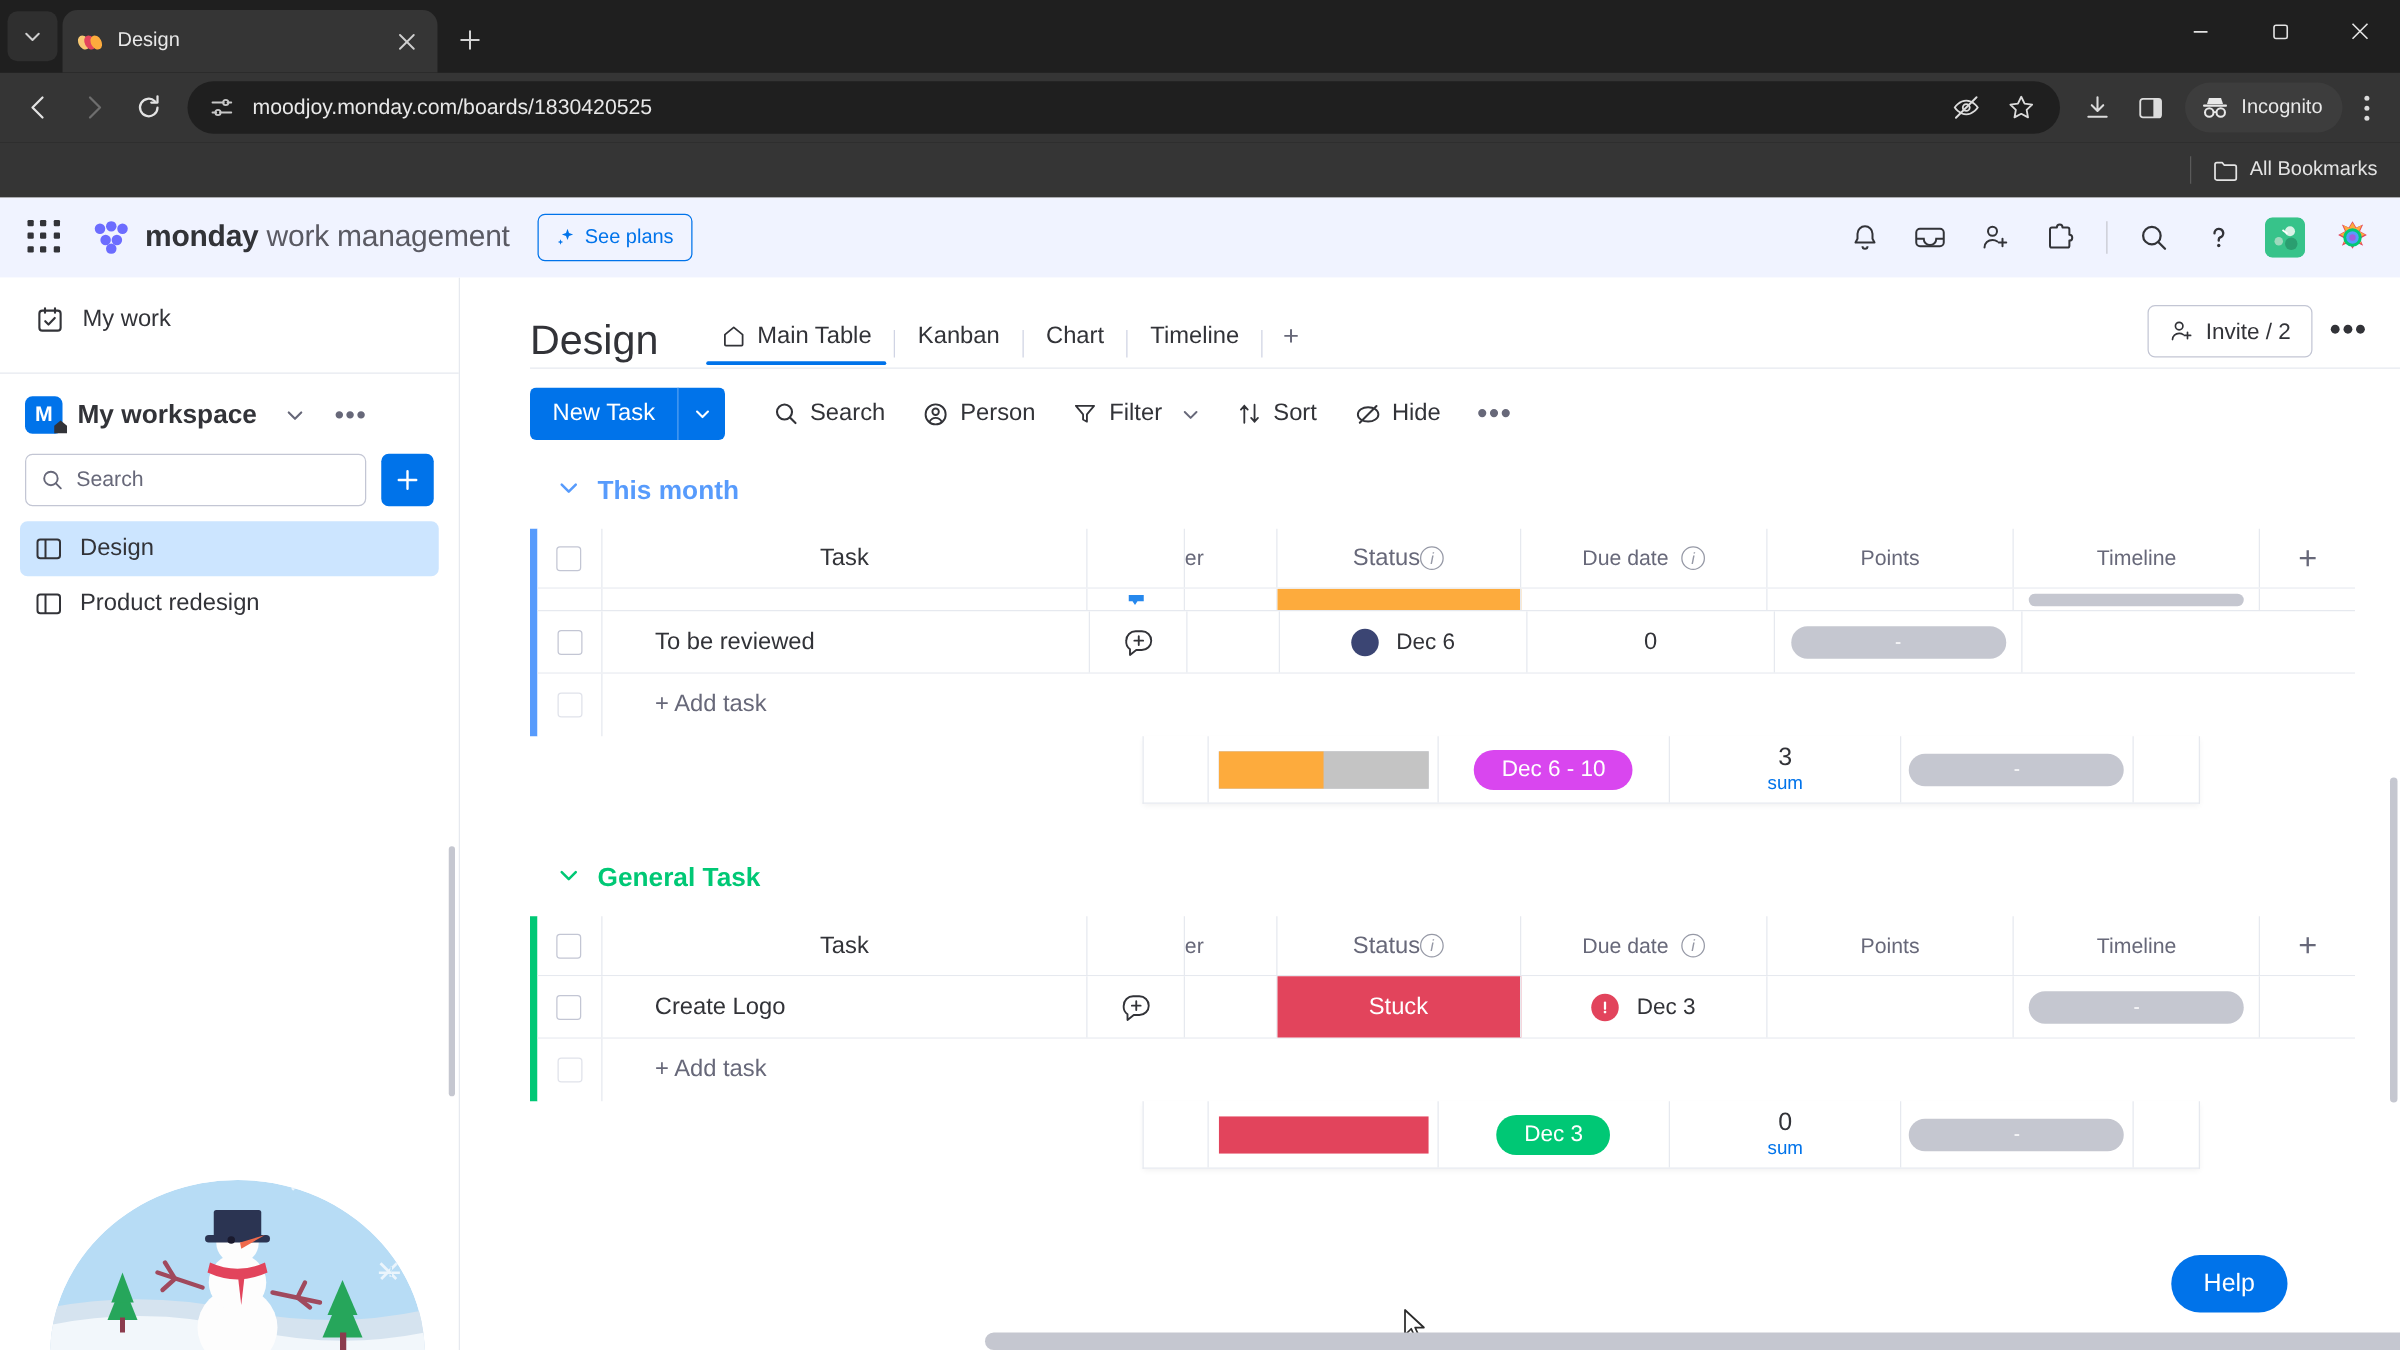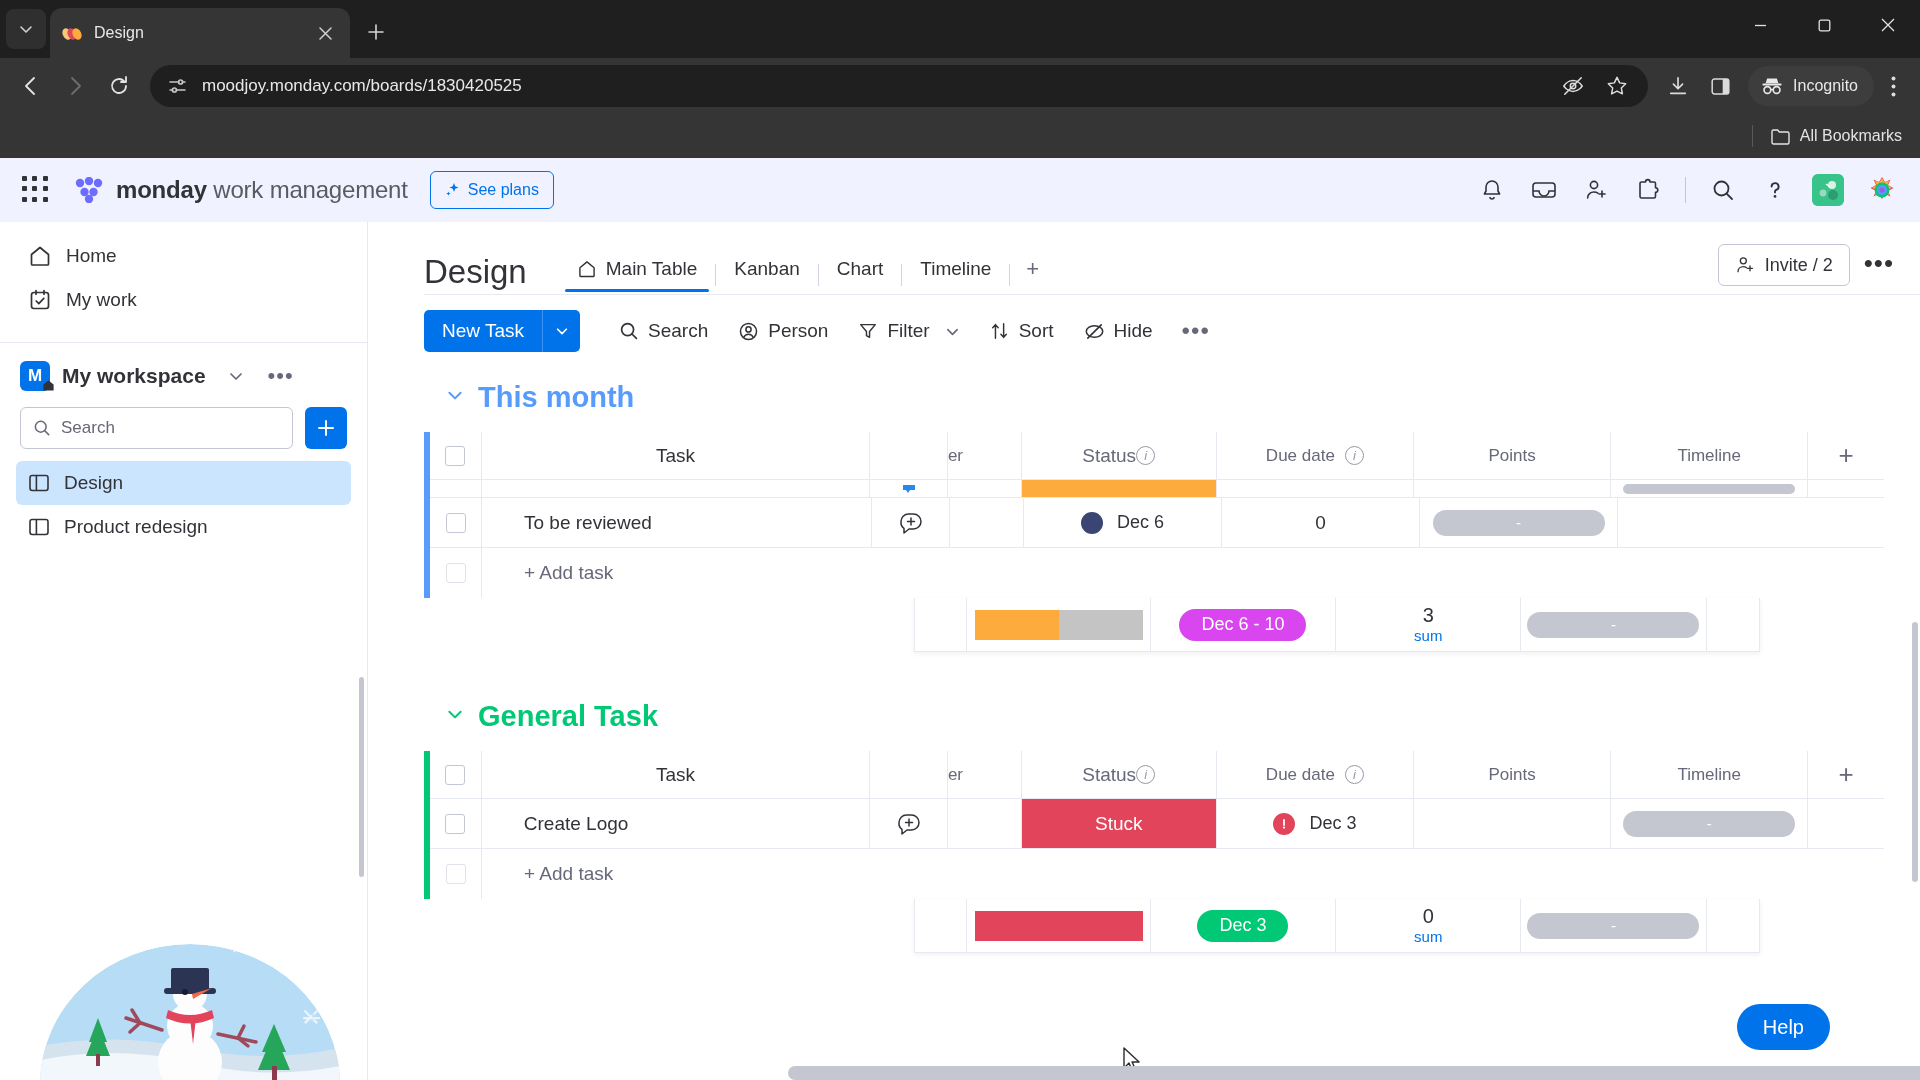--- a/index.html
+++ b/index.html
@@ -114,21 +114,21 @@
   .newtask-main { background:#0073ea; color:#fff; font-size: 19px; display:flex; align-items:center; padding: 0 18px; font-weight:500;}
   .newtask-arrow { background:#0073ea; color:#fff; width: 38px; display:flex; align-items:center; justify-content:center;
       border-left:1px solid #3d93ef; }
   .tb2-item { display:flex; align-items:center; gap: 9px; padding: 0 15px; height: 42px; color:#323338; font-size: 19px;
       border-radius: 5px;}
   .tb2-dots { padding: 0 14px; color:#676879; font-size: 24px; letter-spacing:1px; }
 
   .grid-area { flex:1; overflow:hidden; position:relative; padding-left: 56px; }
 
   .group { margin-bottom: 12px; position:relative; }
-  .group-title { display:flex; align-items:center; gap: 14px; font-size: 29px; font-weight:700; padding: 14px 0 18px 22px; }
+  .group-title { display:flex; align-items:center; gap: 14px; font-size: 21px; font-weight:700; padding: 14px 0 18px 22px; }
   .group-title .chev { font-size: 20px; font-weight:400; }
 
   .tbl { border-left: 6px solid; background:#fff; width: 1460px; }
   .trow { display:flex; align-items:stretch; height: 50px; border-bottom:1px solid #e6e9ef; background:#fff;}
   .trow.head { height: 48px; color:#676879; font-size: 17px; border-bottom:1px solid #e6e9ef;}
   .c-check { width: 52px; display:flex; align-items:center; justify-content:center; border-right:1px solid #e6e9ef; }
   .chk { width: 20px; height: 20px; border:1px solid #c3c6d4; border-radius:3px; }
   .c-task { width: 390px; display:flex; align-items:center; padding-left: 42px; font-size: 19px; color:#323338;
       border-right:1px solid #e6e9ef;}
   .c-task.hd { justify-content:center; padding-left:0; }
@@ -406,26 +406,20 @@
             </g>
           </svg>
         </span>
       </div>
     </div>
 
     <div class="body-row">
 
       <div class="sidebar">
         <div class="side-top">
-          <div class="side-link">
-            <svg width="24" height="24" viewBox="0 0 24 24">
-                <path d="M3.5 10.5L12 3.5l8.5 7V20a1 1 0 0 1-1 1h-15a1 1 0 0 1-1-1z" stroke="#323338" stroke-width="1.7" fill="none" stroke-linejoin="round"></path>
-              </svg>
-            <span>Home</span>
-          </div>
           <div class="side-link">
             <svg width="24" height="24" viewBox="0 0 24 24">
                 <rect x="3.5" y="4.5" width="17" height="16" rx="2.4" stroke="#323338" stroke-width="1.7" fill="none"></rect>
                 <path d="M8 2.6v3.6M16 2.6v3.6" stroke="#323338" stroke-width="1.7" stroke-linecap="round"></path>
                 <path d="M8.2 13l2.6 2.6 5-5.2" stroke="#323338" stroke-width="1.7" fill="none" stroke-linecap="round" stroke-linejoin="round"></path>
               </svg>
             <span>My work</span>
           </div>
         </div>
         <div class="side-divider"></div>

